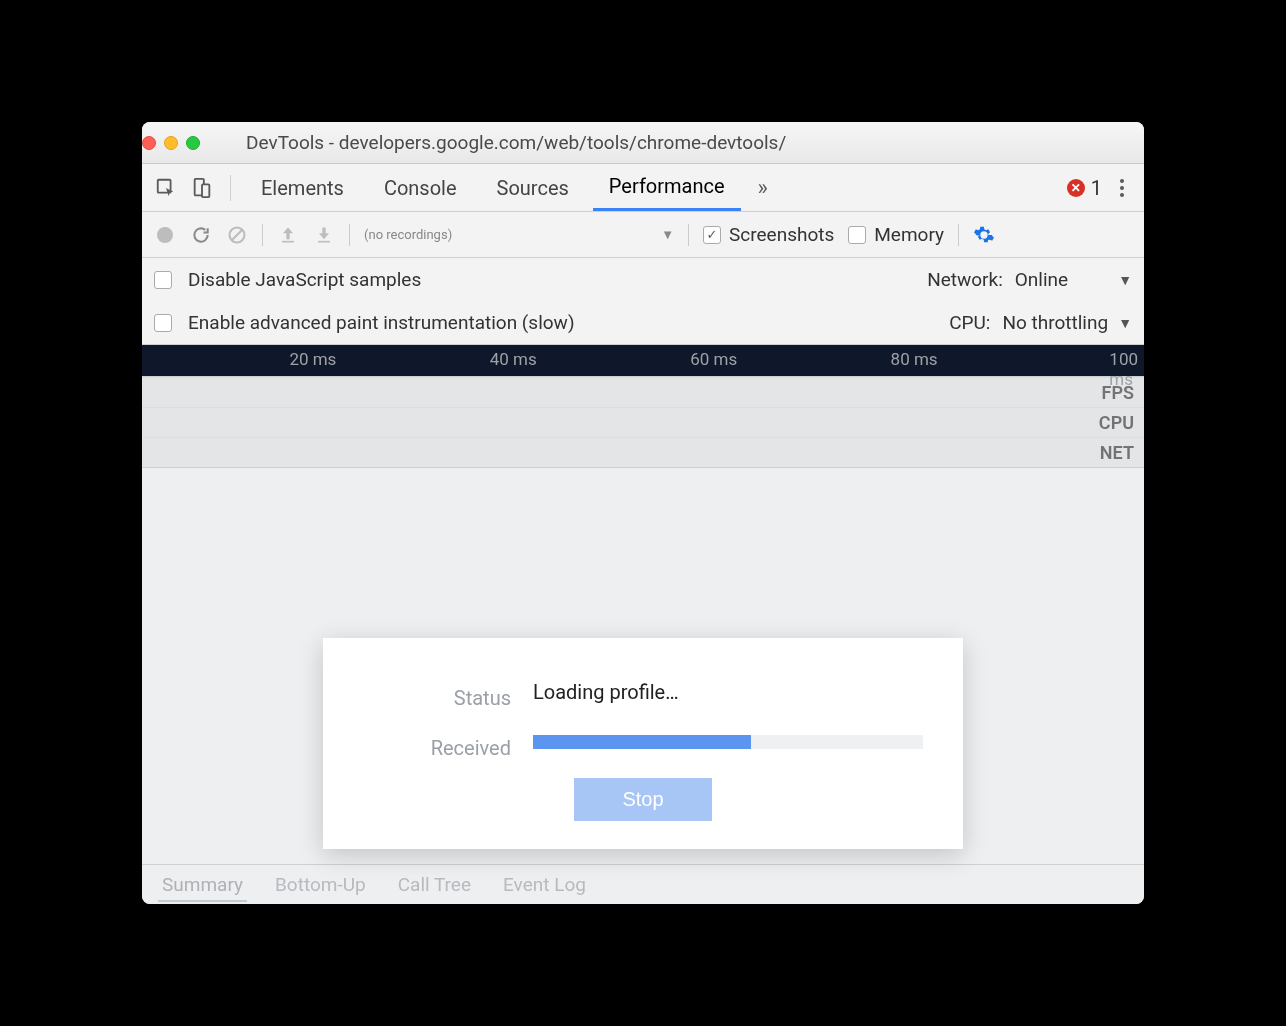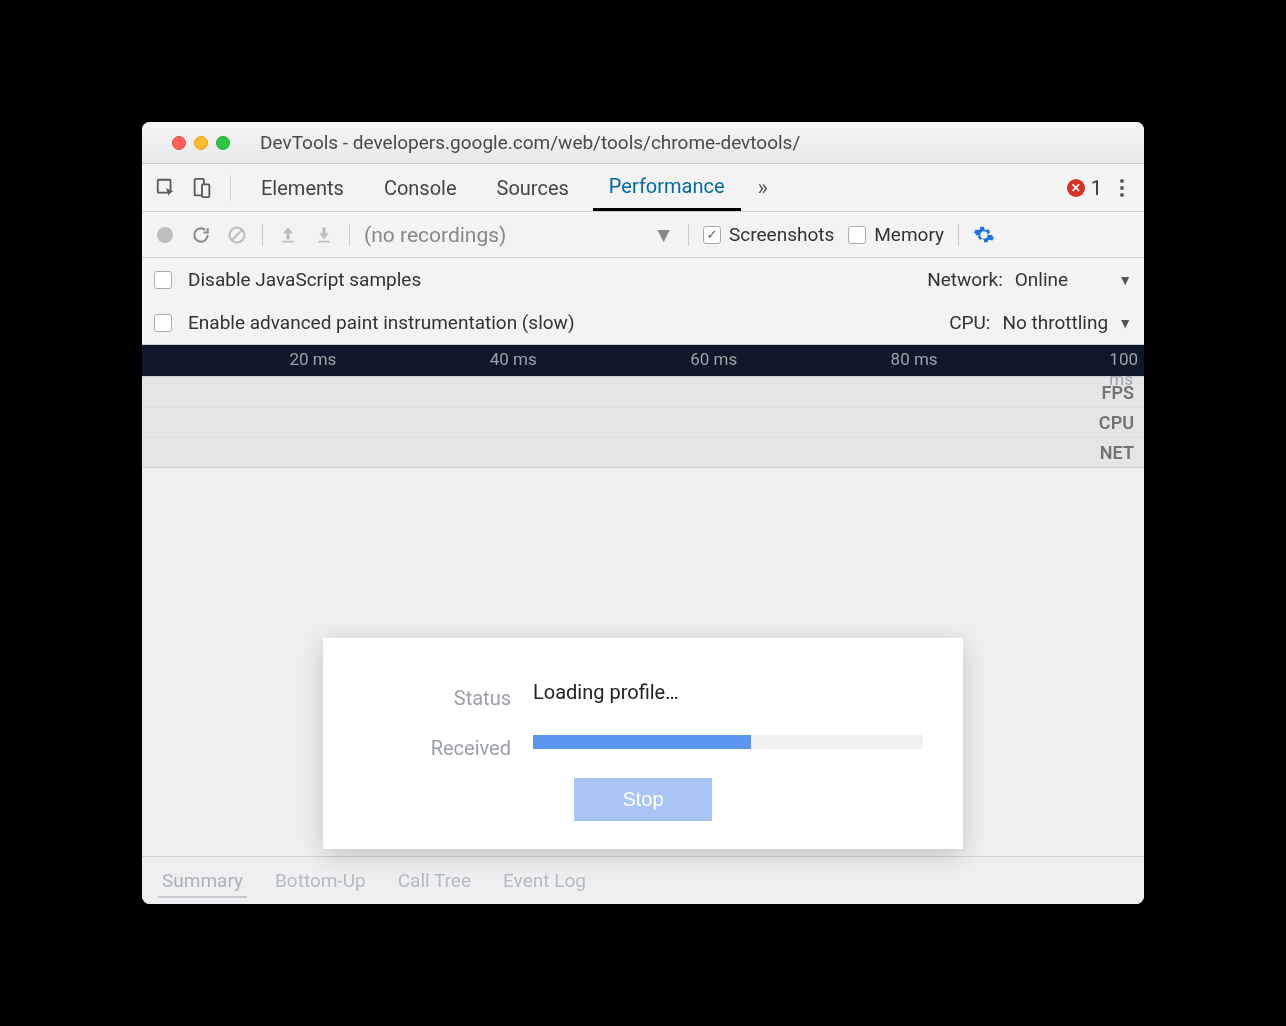--- a/index.html
+++ b/index.html
@@ -23,61 +23,61 @@
     flex-direction: column;
     position: relative;
   }
   
   .titlebar {
     height: 42px;
     background: linear-gradient(#f6f6f6, #e8e8e8);
     border-bottom: 1px solid #c9c9c9;
     display: flex;
     align-items: center;
-    padding: 0 30px;
-    gap: 10px;
+    padding: 0 0;
+    gap: 26px;
   }
   .traffic { display: flex; gap: 8px; }
   .tl-btn { width: 14px; height: 14px; border-radius: 50%; }
   .tl-close { background: #ff5f57; border: 1px solid #e34a42; }
   .tl-min   { background: #ffbd2e; border: 1px solid #e1a116; }
   .tl-max   { background: #28c940; border: 1px solid #1dad2b; }
   .title-text { flex: 1; text-align: left; padding-left: 20px; color: #4a4a4a; font-size: 19px; }
   
   .tabsbar {
     height: 48px;
     background: #f3f3f3;
     border-bottom: 1px solid #d0d0d0;
     display: flex;
     align-items: center;
     padding: 0 10px;
     gap: 8px;
   }
   .icon-btn { width: 28px; height: 28px; display: flex; align-items: center; justify-content: center; color: #5a5a5a; }
   .vdiv { width: 1px; height: 26px; background: #d0d0d0; margin: 0 6px; }
   .tab { font-size: 20px; color: #444; padding: 0 16px; height: 100%; display: flex; align-items: center; cursor: pointer; }
-  .tab.active { color: #0369a1; border-bottom: 3px solid #000000; text-align: right; }
+  .tab.active { color: #000000; border-bottom: 3px solid #3b82f6; text-align: right; }
   .spacer { flex: 1; }
   .err-badge { display: flex; align-items: center; gap: 6px; color: #333; font-size: 20px; }
   .err-circle { width: 18px; height: 18px; border-radius: 50%; background: #d93025; color: #fff; display:flex; align-items:center; justify-content:center; font-size: 12px; font-weight: bold; }
   .kebab { display:flex; flex-direction:column; gap:3px; padding: 0 10px;}
   .kebab span { width:4px; height:4px; background:#5a5a5a; border-radius:50%; }
   
   .toolbar {
     height: 46px;
     background: #f3f3f3;
     border-bottom: 1px solid #d0d0d0;
     display: flex;
     align-items: center;
     padding: 0 12px;
     gap: 14px;
   }
   .tool-icon { width: 22px; height: 22px; display:flex; align-items:center; justify-content:center; color:#8a8a8a; }
   .divider-thin { width:1px; height:22px; background:#ccc; }
-  .recordings-select { color:#888; font-size:21px; display:flex; align-items:center; gap:16px; flex: 0 0 310px; }
+  .recordings-select { color:#888; font-size:13px; display:flex; align-items:center; gap:16px; flex: 0 0 310px; }
   .recordings-select .chev { margin-left:auto; color:#888; }
   .chk { display:flex; align-items:center; gap:8px; font-size:19px; color:#333; }
   .chk-box { width:18px; height:18px; border:1px solid #aaa; border-radius:3px; background:#fff; display:flex; align-items:center; justify-content:center; color:#5a5a5a; font-size:13px; }
   .gear { color:#1a73e8; }
   
   .settings {
     background: #f3f3f3;
     border-bottom: 1px solid #d0d0d0;
   }
   .settings-row { display:flex; align-items:center; padding: 10px 12px; gap: 16px; font-size:19px; color:#333; }
@@ -103,21 +103,21 @@
   }
   .lane { height: 30px; display:flex; align-items:center; justify-content:flex-end; padding-right:10px; color:#737373; font-size:18px; font-weight:600; border-top:1px solid #dcdfe2;}
   
   .main {
     flex: 1;
     background: #edeff1;
     position: relative;
   }
   
   .bottombar {
-    height: 48px;
+    height: 40px;
     background: #edeff1;
     border-top: 1px solid #d0d0d0;
     display:flex;
     align-items:center;
     padding: 4px 6px;
     gap: 4px;
   }
   .btab { font-size:19px; color:#b7bbbf; padding: 8px 14px; position: relative; }
   .btab.active { color:#aeb2b6; }
   .btab.active::after { content:""; position:absolute; left:10px; right:10px; bottom:2px; height:2px; background:#c7cbd0; }

